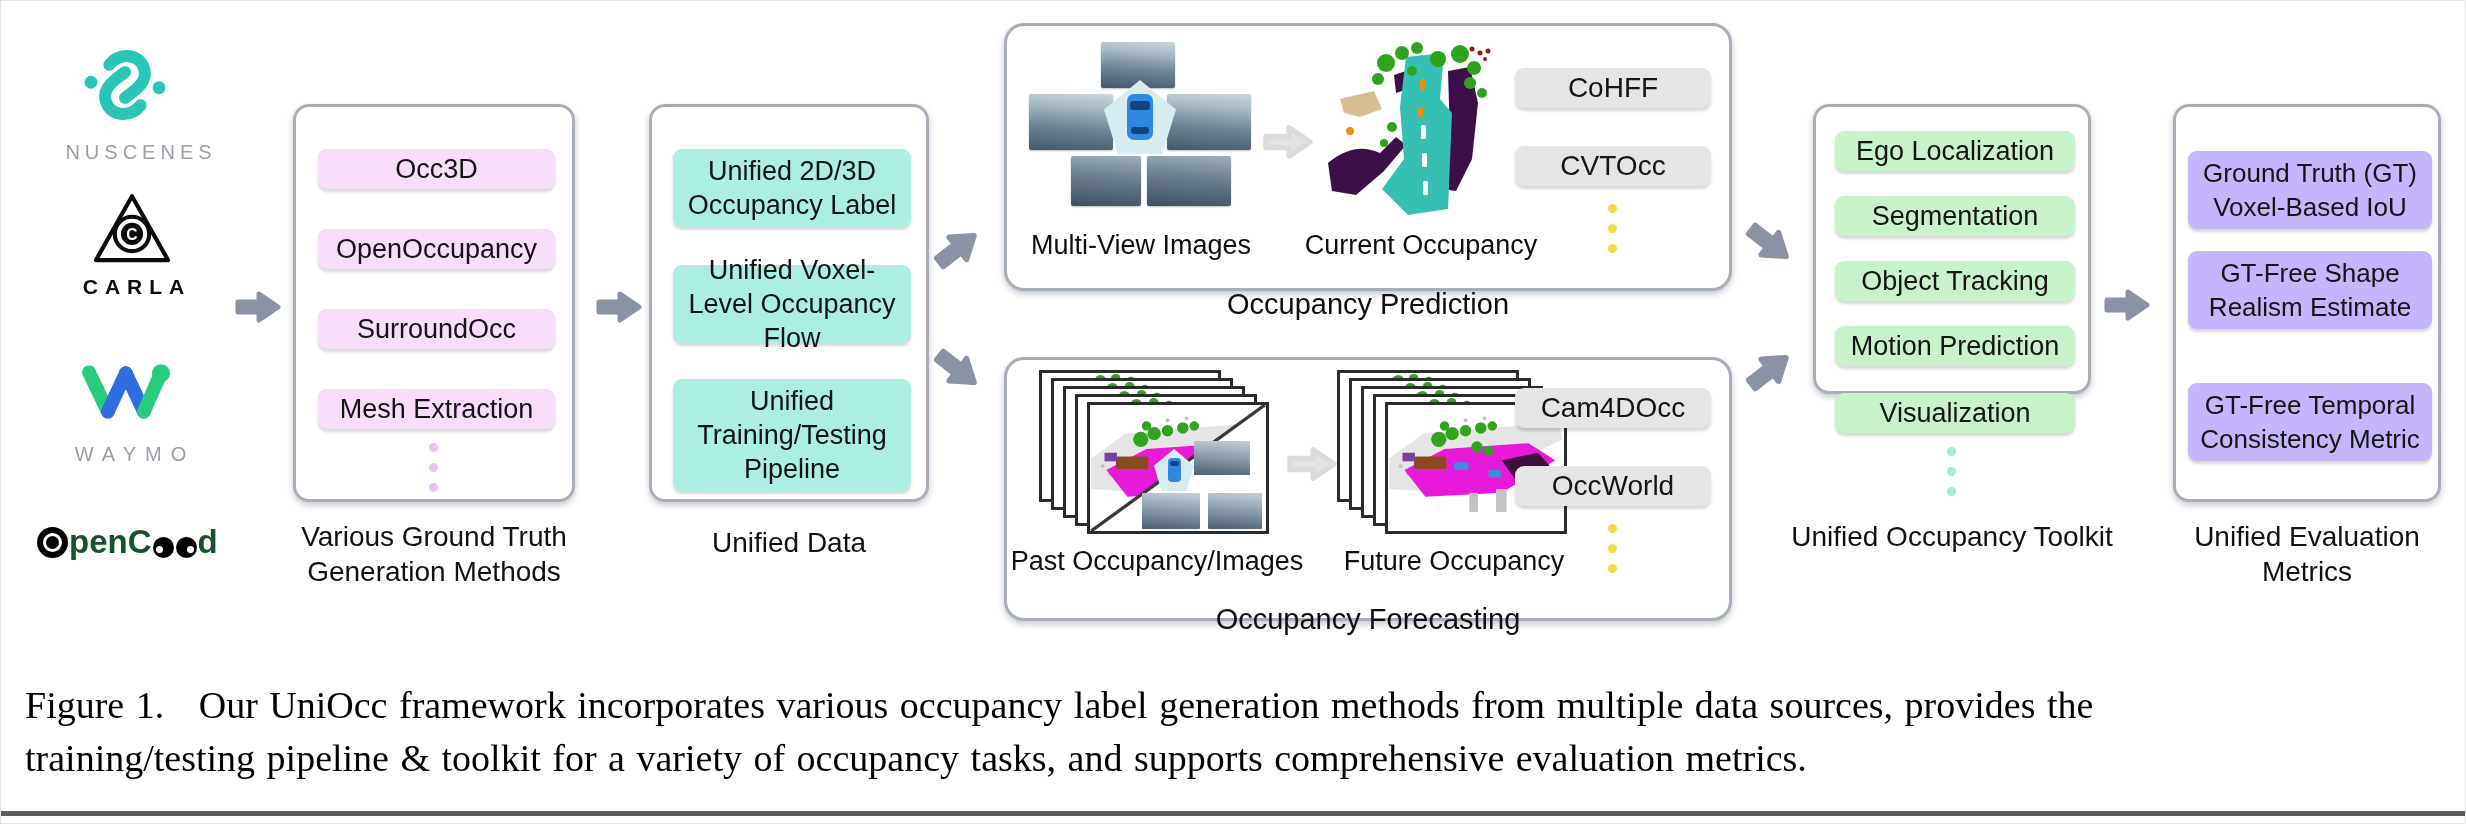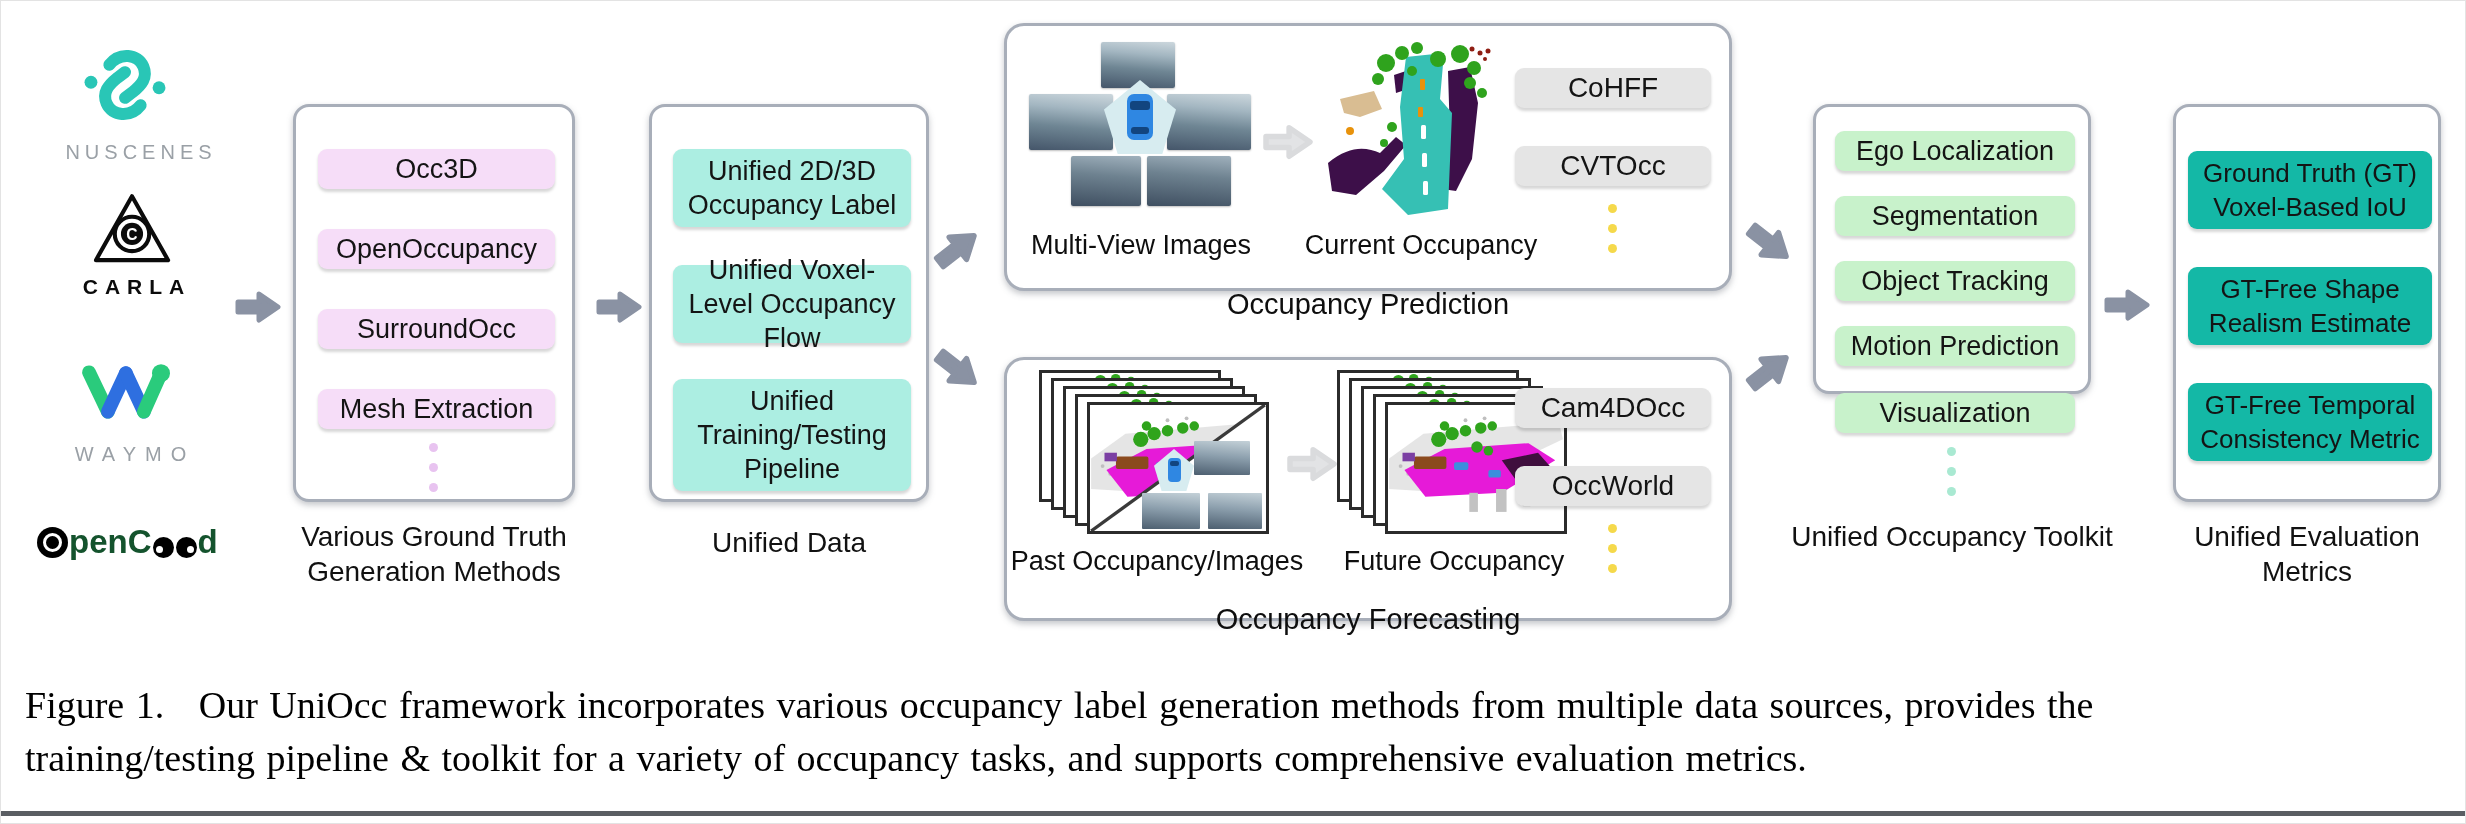--- a/index.html
+++ b/index.html
@@ -17,21 +17,21 @@
   .oc-eye::after { content: ''; position: absolute; width: 7px; height: 7px; border-radius: 50%; background: #fff; top: 9px; }
   .oc-eye.l::after { left: 3px; } .oc-eye.r::after { right: 3px; }
 
   
   .obox { position: absolute; background: #fff; border: 3px solid #a8aeb9; border-radius: 16px; box-shadow: 0 3px 6px rgba(90,95,105,.35); }
   .item { position: absolute; display: flex; align-items: center; justify-content: center; text-align: center; border-radius: 9px; font-size: 27px; line-height: 34px; color: #141414; box-shadow: 0 2.5px 3px rgba(0,0,0,.16); padding: 2px 6px; }
   .pink   { background: #f6ddf8; }
   .teal   { background: #aceee2; }
   .green  { background: #c8f2cb; }
   .yellow { background: #e5e5e5; }
-  .cream  { background: #14b8a6; }
+  .cream  { background: #c4b5fd; }
   .blabel { position: absolute; text-align: center; font-size: 28px; line-height: 35px; color: #111; }
 
   .dots { position: absolute; display: flex; flex-direction: column; align-items: center; gap: 11px; }
   .dots i { width: 9px; height: 9px; border-radius: 50%; display: block; }
   .dots.pinkd i { background: #e8c3f0; }
   .dots.yellowd i { background: #f5d94b; }
   .dots.teald i { background: #a9e9d2; }
 
   
   .arrow { position: absolute; }
@@ -392,21 +392,21 @@
         </div>
     </div>
     <div class="blabel" style="left:1790px; top:518px; width:322px;">Unified Occupancy Toolkit</div>
 
     <svg class="arrow" style="left:2102px; top:284px;" width="48" height="40" viewBox="0 0 48 40">
       <path d="M4 15 h21 v-8 l19 13 -19 13 v-8 H4 z" fill="#8a92a3" stroke="#8a92a3" stroke-width="5" stroke-linejoin="round"></path>
     </svg>
 
     <div class="obox" style="left:2172px; top:103px; width:268px; height:398px;">
       <div class="item cream" style="left:12px; top:44px;  width:244px; height:78px; font-size:26px;">Ground Truth (GT) Voxel-Based IoU</div>
-      <div class="item cream" style="left:12px; top:160px; width:244px; height:78px; font-size:26px;">GT-Free Shape Realism Estimate</div>
+      <div class="item cream" style="left:12px; top:144px; width:244px; height:78px; font-size:26px;">GT-Free Shape Realism Estimate</div>
       <div class="item cream" style="left:12px; top:276px; width:244px; height:78px; font-size:26px;">GT-Free Temporal Consistency Metric</div>
     </div>
     <div class="blabel" style="left:2160px; top:518px; width:292px;">Unified Evaluation Metrics</div>
 
   </div>
 
   <div class="caption">
     <div class="cap-line">Figure 1.   Our UniOcc framework incorporates various occupancy label generation methods from multiple data sources, provides the</div>
     <div class="cap-line">training/testing pipeline &amp; toolkit for a variety of occupancy tasks, and supports comprehensive evaluation metrics.</div>
   </div>

